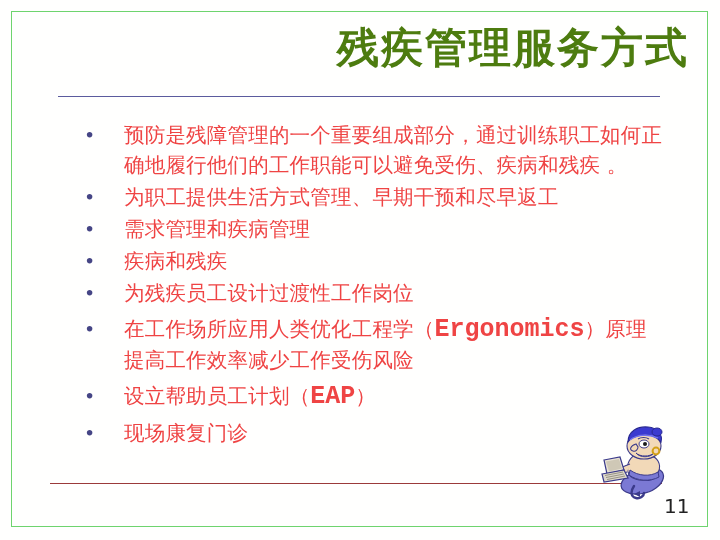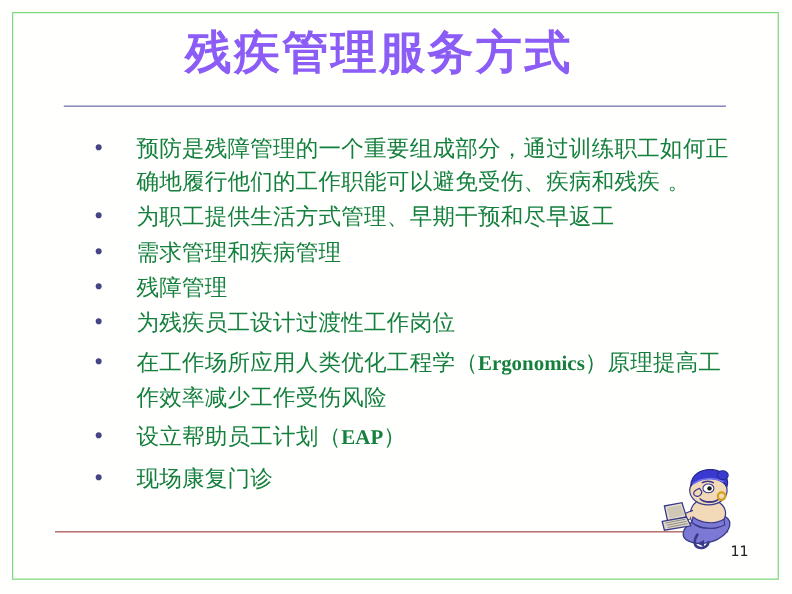--- a/index.html
+++ b/index.html
@@ -25,22 +25,22 @@
     border: 1.5px solid #6ed46e;
     box-sizing: border-box;
     pointer-events: none;
   }
   
   #title {
     position: absolute;
     left: 0;
     top: 22px;
     width: 689px;
-    text-align: center;
-    color: #8b5cf6;
+    text-align: right;
+    color: #4d7c0f;
     font-family: "DejaVu Serif", "Liberation Serif", serif;
     font-size: 42px;
     font-weight: bold;
     letter-spacing: 2px;
     line-height: 1.25;
     white-space: nowrap;
   }
   
   #title-rule {
     position: absolute;
@@ -72,46 +72,46 @@
   .bullet-dot {
     flex: 0 0 auto;
     width: 40px;
     color: #454585;
     font-size: 19px;
     line-height: 30px;
     text-align: left;
   }
   .bullet-text {
     flex: 1 1 auto;
-    color: #15803d;
+    color: #ef4444;
     letter-spacing: 0.2px;
   }
   .bullet-text b {
-    font-family: Liberation Serif, serif;
+    font-family: Liberation Mono, monospace;
     font-weight: bold;
-    font-size: 19px;
+    font-size: 25px;
     letter-spacing: 0;
   }
   
   #bottom-rule {
     position: absolute;
     left: 50px;
     top: 483px;
     width: 612px;
     height: 0;
     border-top: 1.2px solid #9b3a3a;
   }
   
   #page-number {
     position: absolute;
     left: 664px;
     top: 494px;
     color: #222222;
     font-family: "DejaVu Sans", "Liberation Sans", sans-serif;
-    font-size: 13px;
+    font-size: 20px;
   }
   
   #clipart {
     position: absolute;
     left: 600px;
     top: 424px;
     width: 82px;
     height: 76px;
   }
 </style>
@@ -138,21 +138,21 @@
       <span class="bullet-text">为职工提供生活方式管理、早期干预和尽早返工</span>
     </div>
 
     <div class="bullet-row">
       <span class="bullet-dot">•</span>
       <span class="bullet-text">需求管理和疾病管理</span>
     </div>
 
     <div class="bullet-row">
       <span class="bullet-dot">•</span>
-      <span class="bullet-text">残障管理</span>
+      <span class="bullet-text">疾病和残疾</span>
     </div>
 
     <div class="bullet-row">
       <span class="bullet-dot">•</span>
       <span class="bullet-text">为残疾员工设计过渡性工作岗位</span>
     </div>
 
     <div class="bullet-row gap">
       <span class="bullet-dot">•</span>
       <span class="bullet-text">在工作场所应用人类优化工程学（<b>Ergonomics</b>）原理提高工作效率减少工作受伤风险</span>

